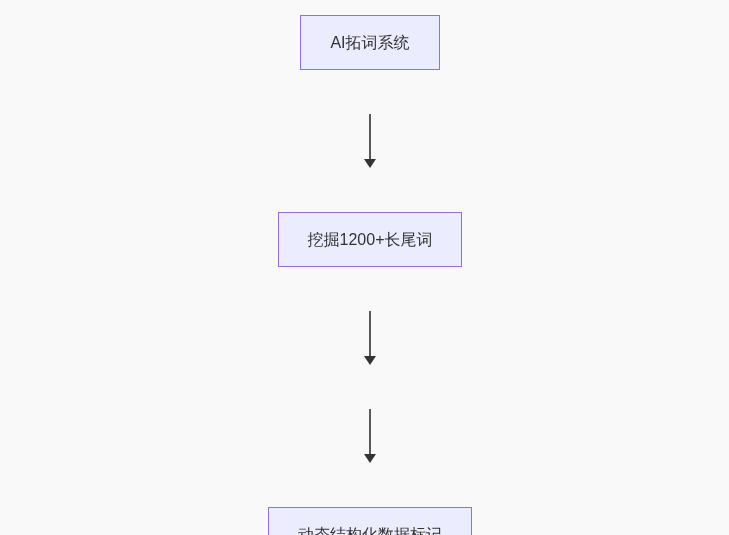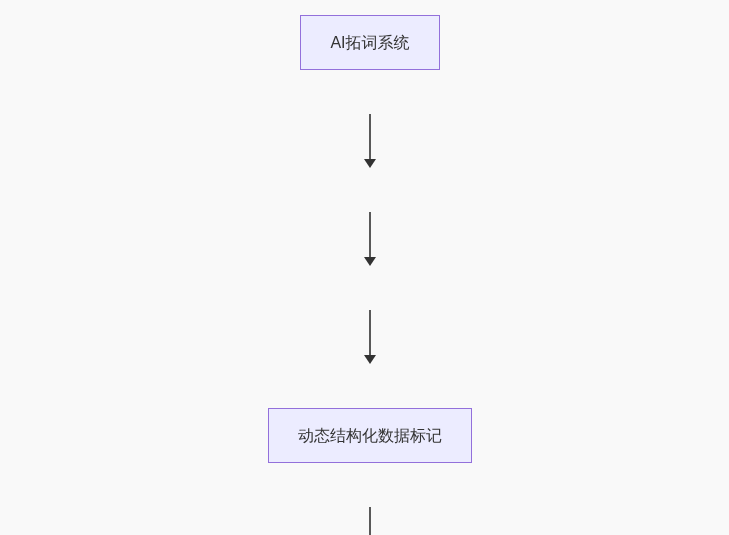--- a/index.html
+++ b/index.html
@@ -68,20 +68,21 @@
 <div class="canvas">
   <div class="flow-column">
 
     <div class="flow-node">AI拓词系统</div>
 
     <div class="flow-arrow">
       <div class="arrow-line"></div>
       <div class="arrow-head"></div>
     </div>
 
+    <div class="flow-node">挖掘1200+长尾词</div>
 
     <div class="flow-arrow">
       <div class="arrow-line"></div>
       <div class="arrow-head"></div>
     </div>
 
 
     <div class="flow-arrow">
       <div class="arrow-line"></div>
       <div class="arrow-head"></div>

